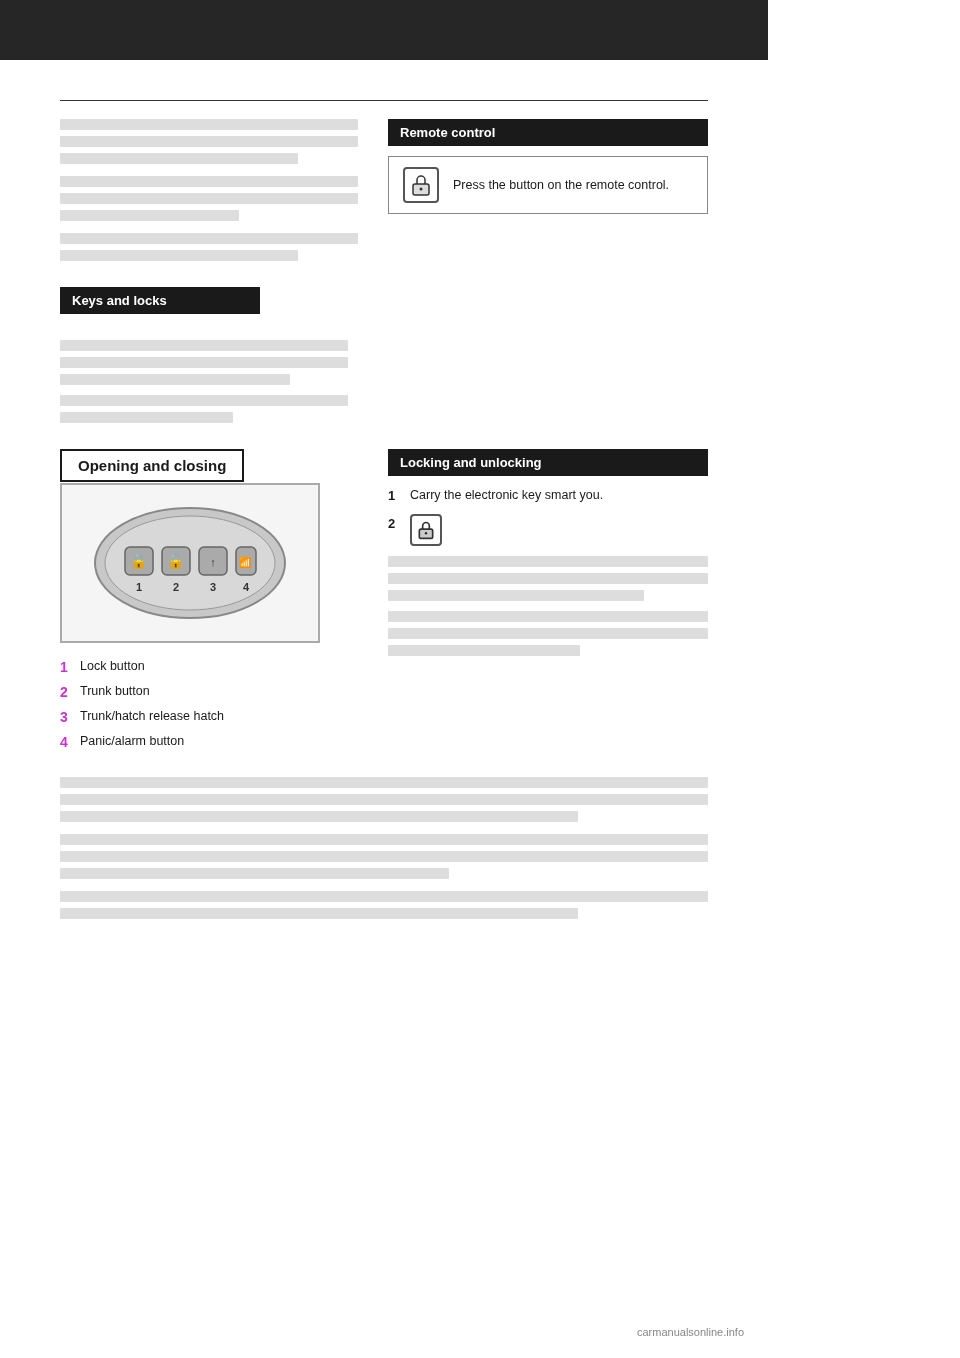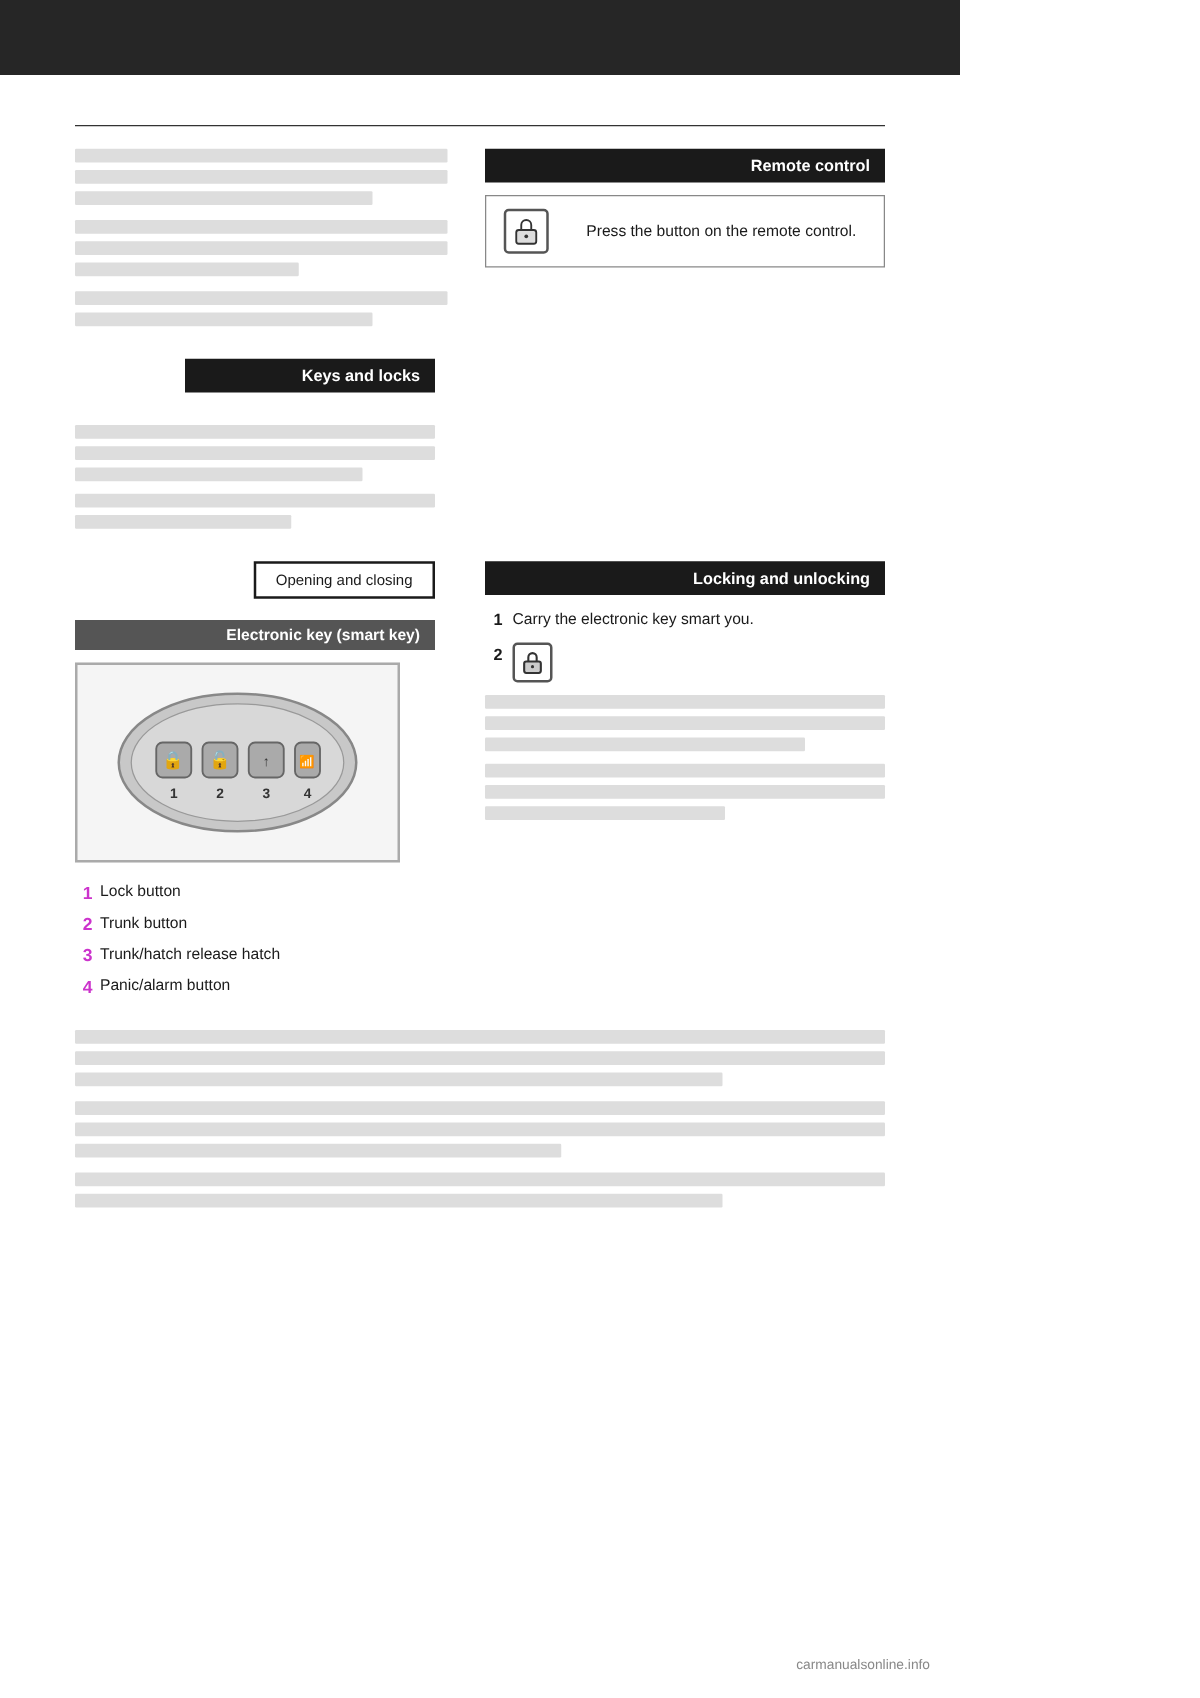--- a/index.html
+++ b/index.html
@@ -12,21 +12,20 @@
       color: #1a1a1a;
       position: relative;
     }
 
     .page-container {
       width: 768px;
       min-height: 1358px;
       background: #fff;
       padding: 40px 60px;
       position: relative;
-      text-align: right;
     }
 
     
     .top-rule {
       border: none;
       border-top: 1.5px solid #333;
       margin-bottom: 18px;
       margin-top: 60px;
     }
 
@@ -62,21 +61,21 @@
       display: block;
       width: 100%;
     }
 
     
     .info-box {
       border: 1.5px solid #888;
       padding: 10px 14px;
       display: flex;
       align-items: center;
-      gap: 30px;
+      gap: 14px;
       margin-bottom: 14px;
       background: #fff;
     }
 
     .info-box-icon {
       width: 36px;
       height: 36px;
       flex-shrink: 0;
       border: 2px solid #555;
       border-radius: 4px;
@@ -89,24 +88,24 @@
 
     .info-box-text {
       font-size: 12.5px;
       line-height: 1.5;
     }
 
     
     .opening-closing-title {
       border: 2px solid #1a1a1a;
       padding: 6px 16px;
-      font-size: 12px;
-      font-weight: normal;
+      font-size: 15px;
+      font-weight: bold;
       display: inline-block;
-      margin-bottom: 17px;
+      margin-bottom: 1px;
     }
 
     
     .sub-bar {
       background: #555;
       color: #fff;
       padding: 5px 12px;
       font-size: 12.5px;
       font-weight: bold;
       margin-bottom: 10px;
@@ -278,21 +277,20 @@
   </div>
 
   <div class="two-col" style="margin-top: 10px;">
 
     <div class="col-left">
 
       
       <div class="opening-closing-title">Opening and closing</div>
 
       
-      <span class="sub-bar">Electronic key (smart key)</span>
 
       
       <div class="key-image-box">
 
         <svg width="220" height="140" viewBox="0 0 220 140" xmlns="http://www.w3.org/2000/svg">
 
           <ellipse cx="110" cy="70" rx="95" ry="55" fill="#c8c8c8" stroke="#888" stroke-width="2"></ellipse>
           <ellipse cx="110" cy="70" rx="85" ry="47" fill="#d8d8d8" stroke="#999" stroke-width="1"></ellipse>
 
           <rect x="45" y="54" width="28" height="28" rx="5" fill="#aaa" stroke="#666" stroke-width="1.5"></rect>

